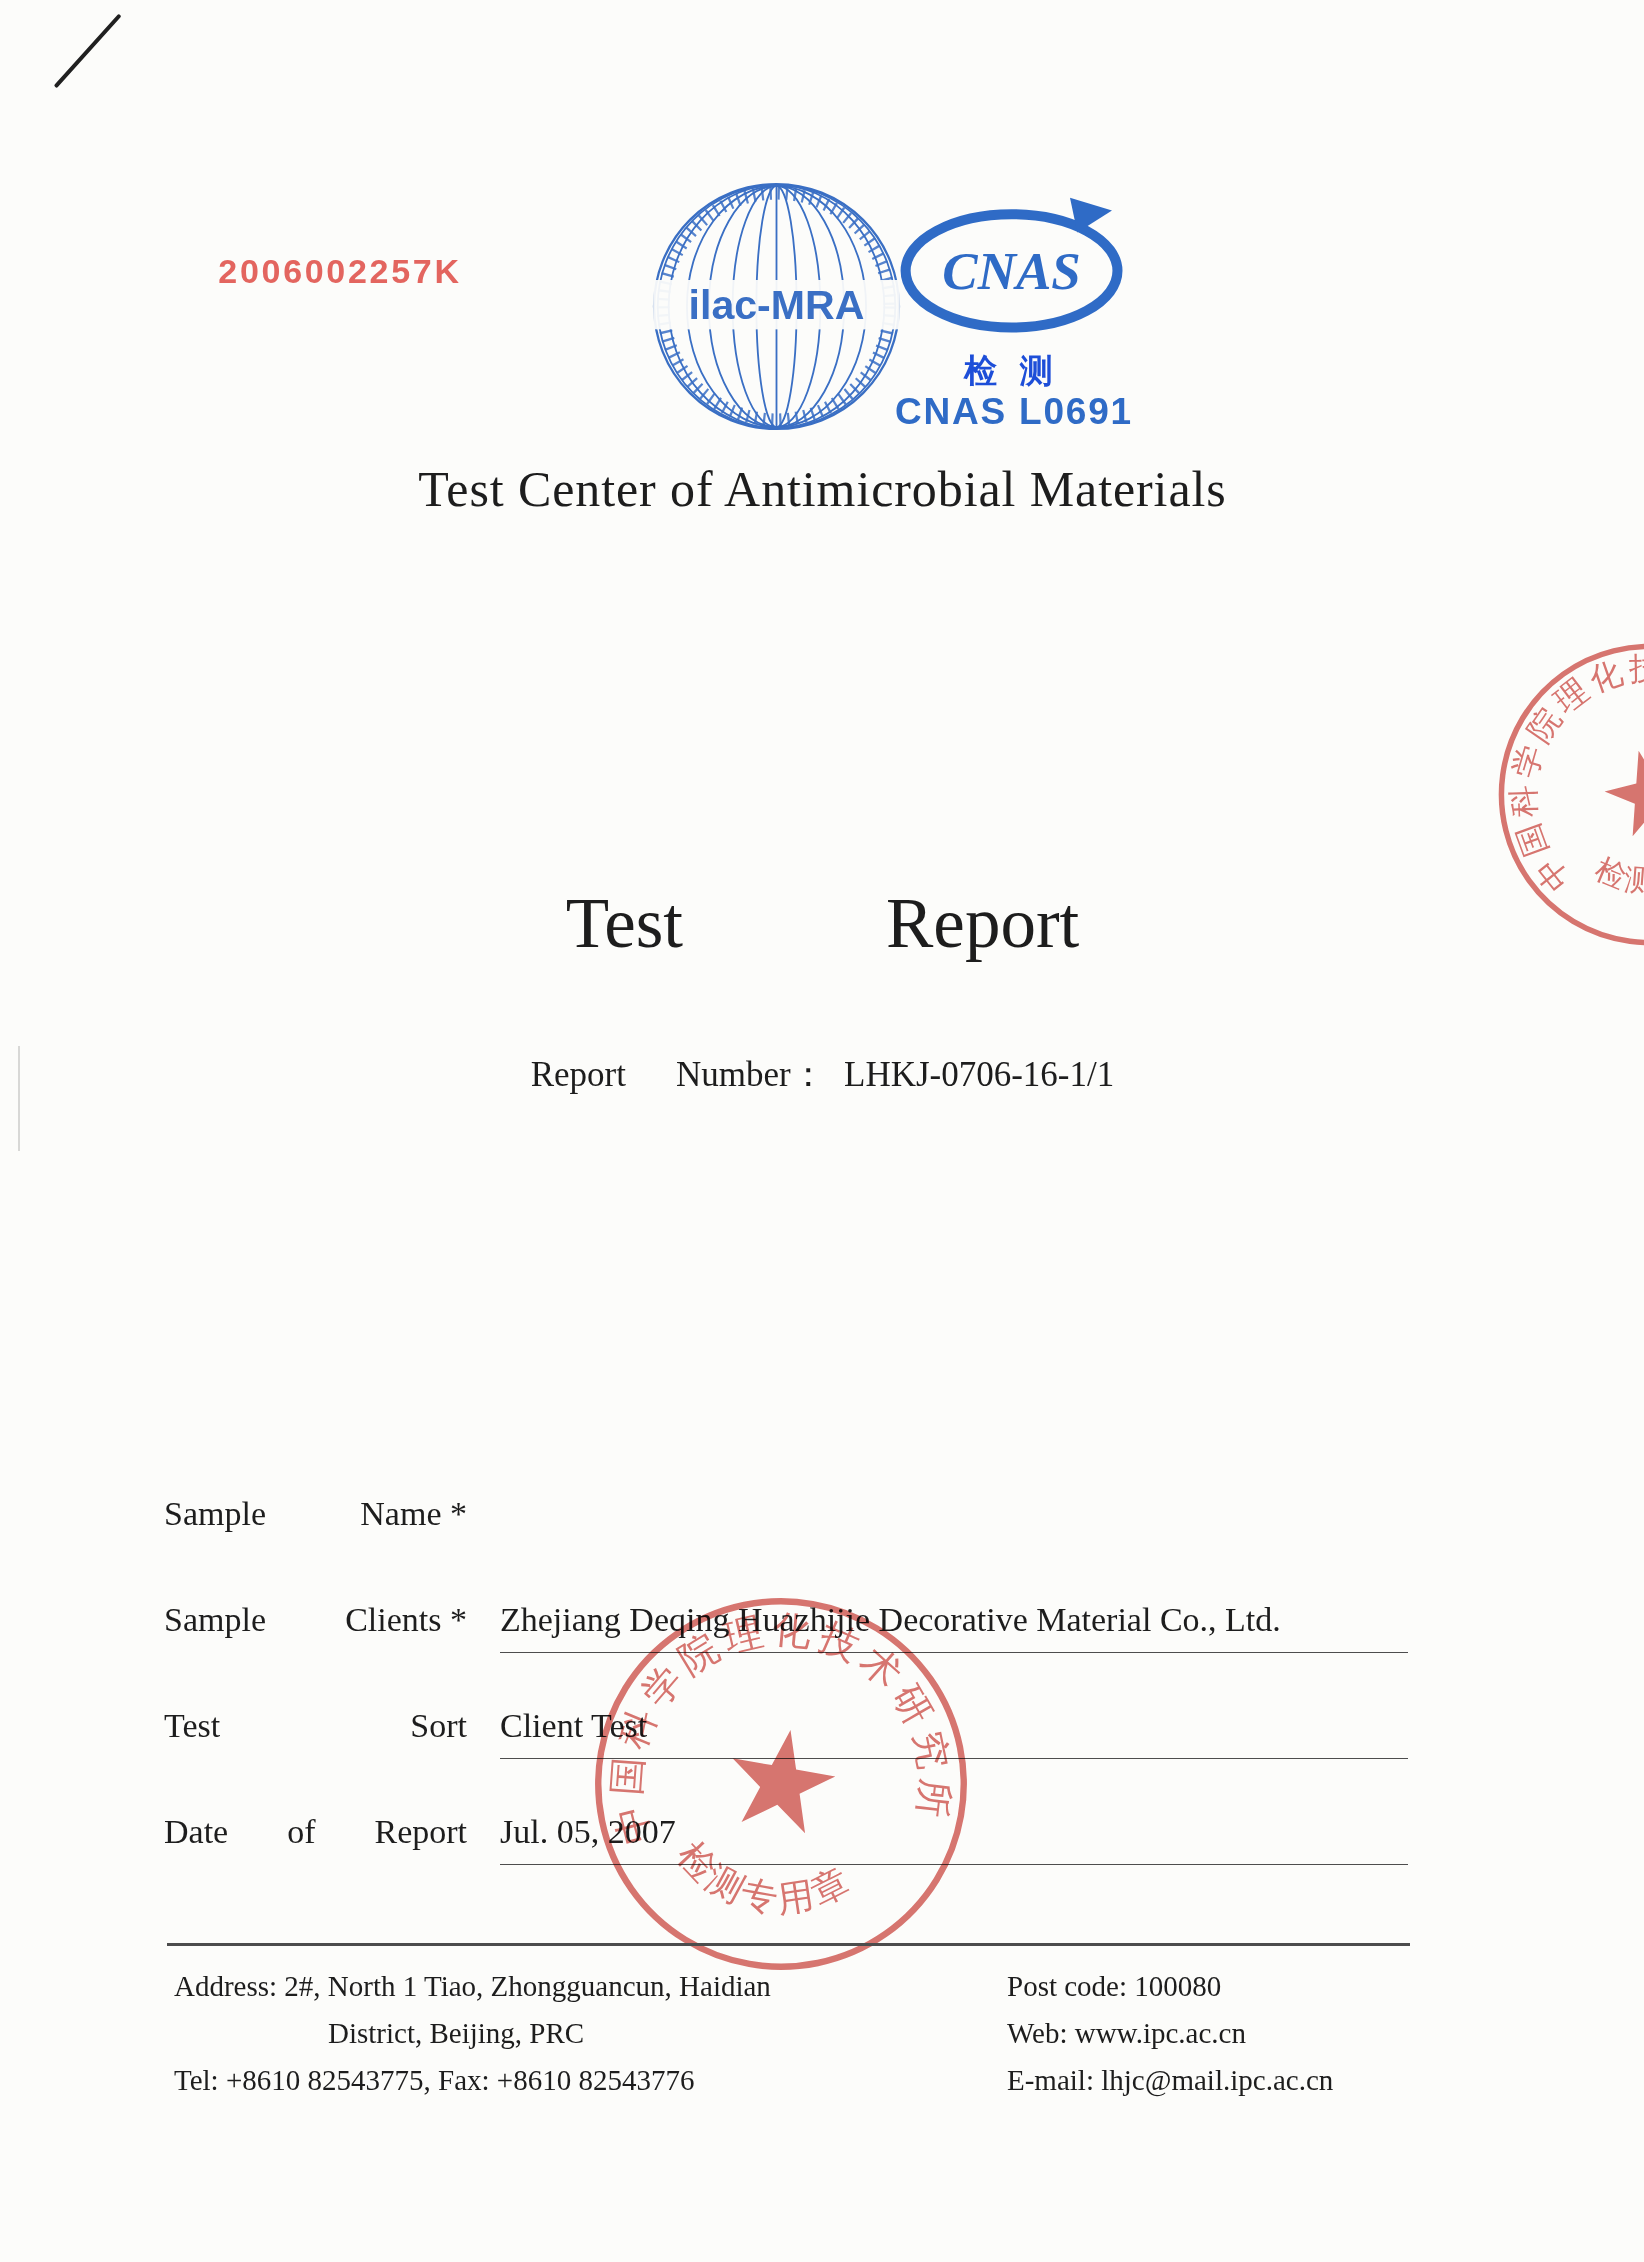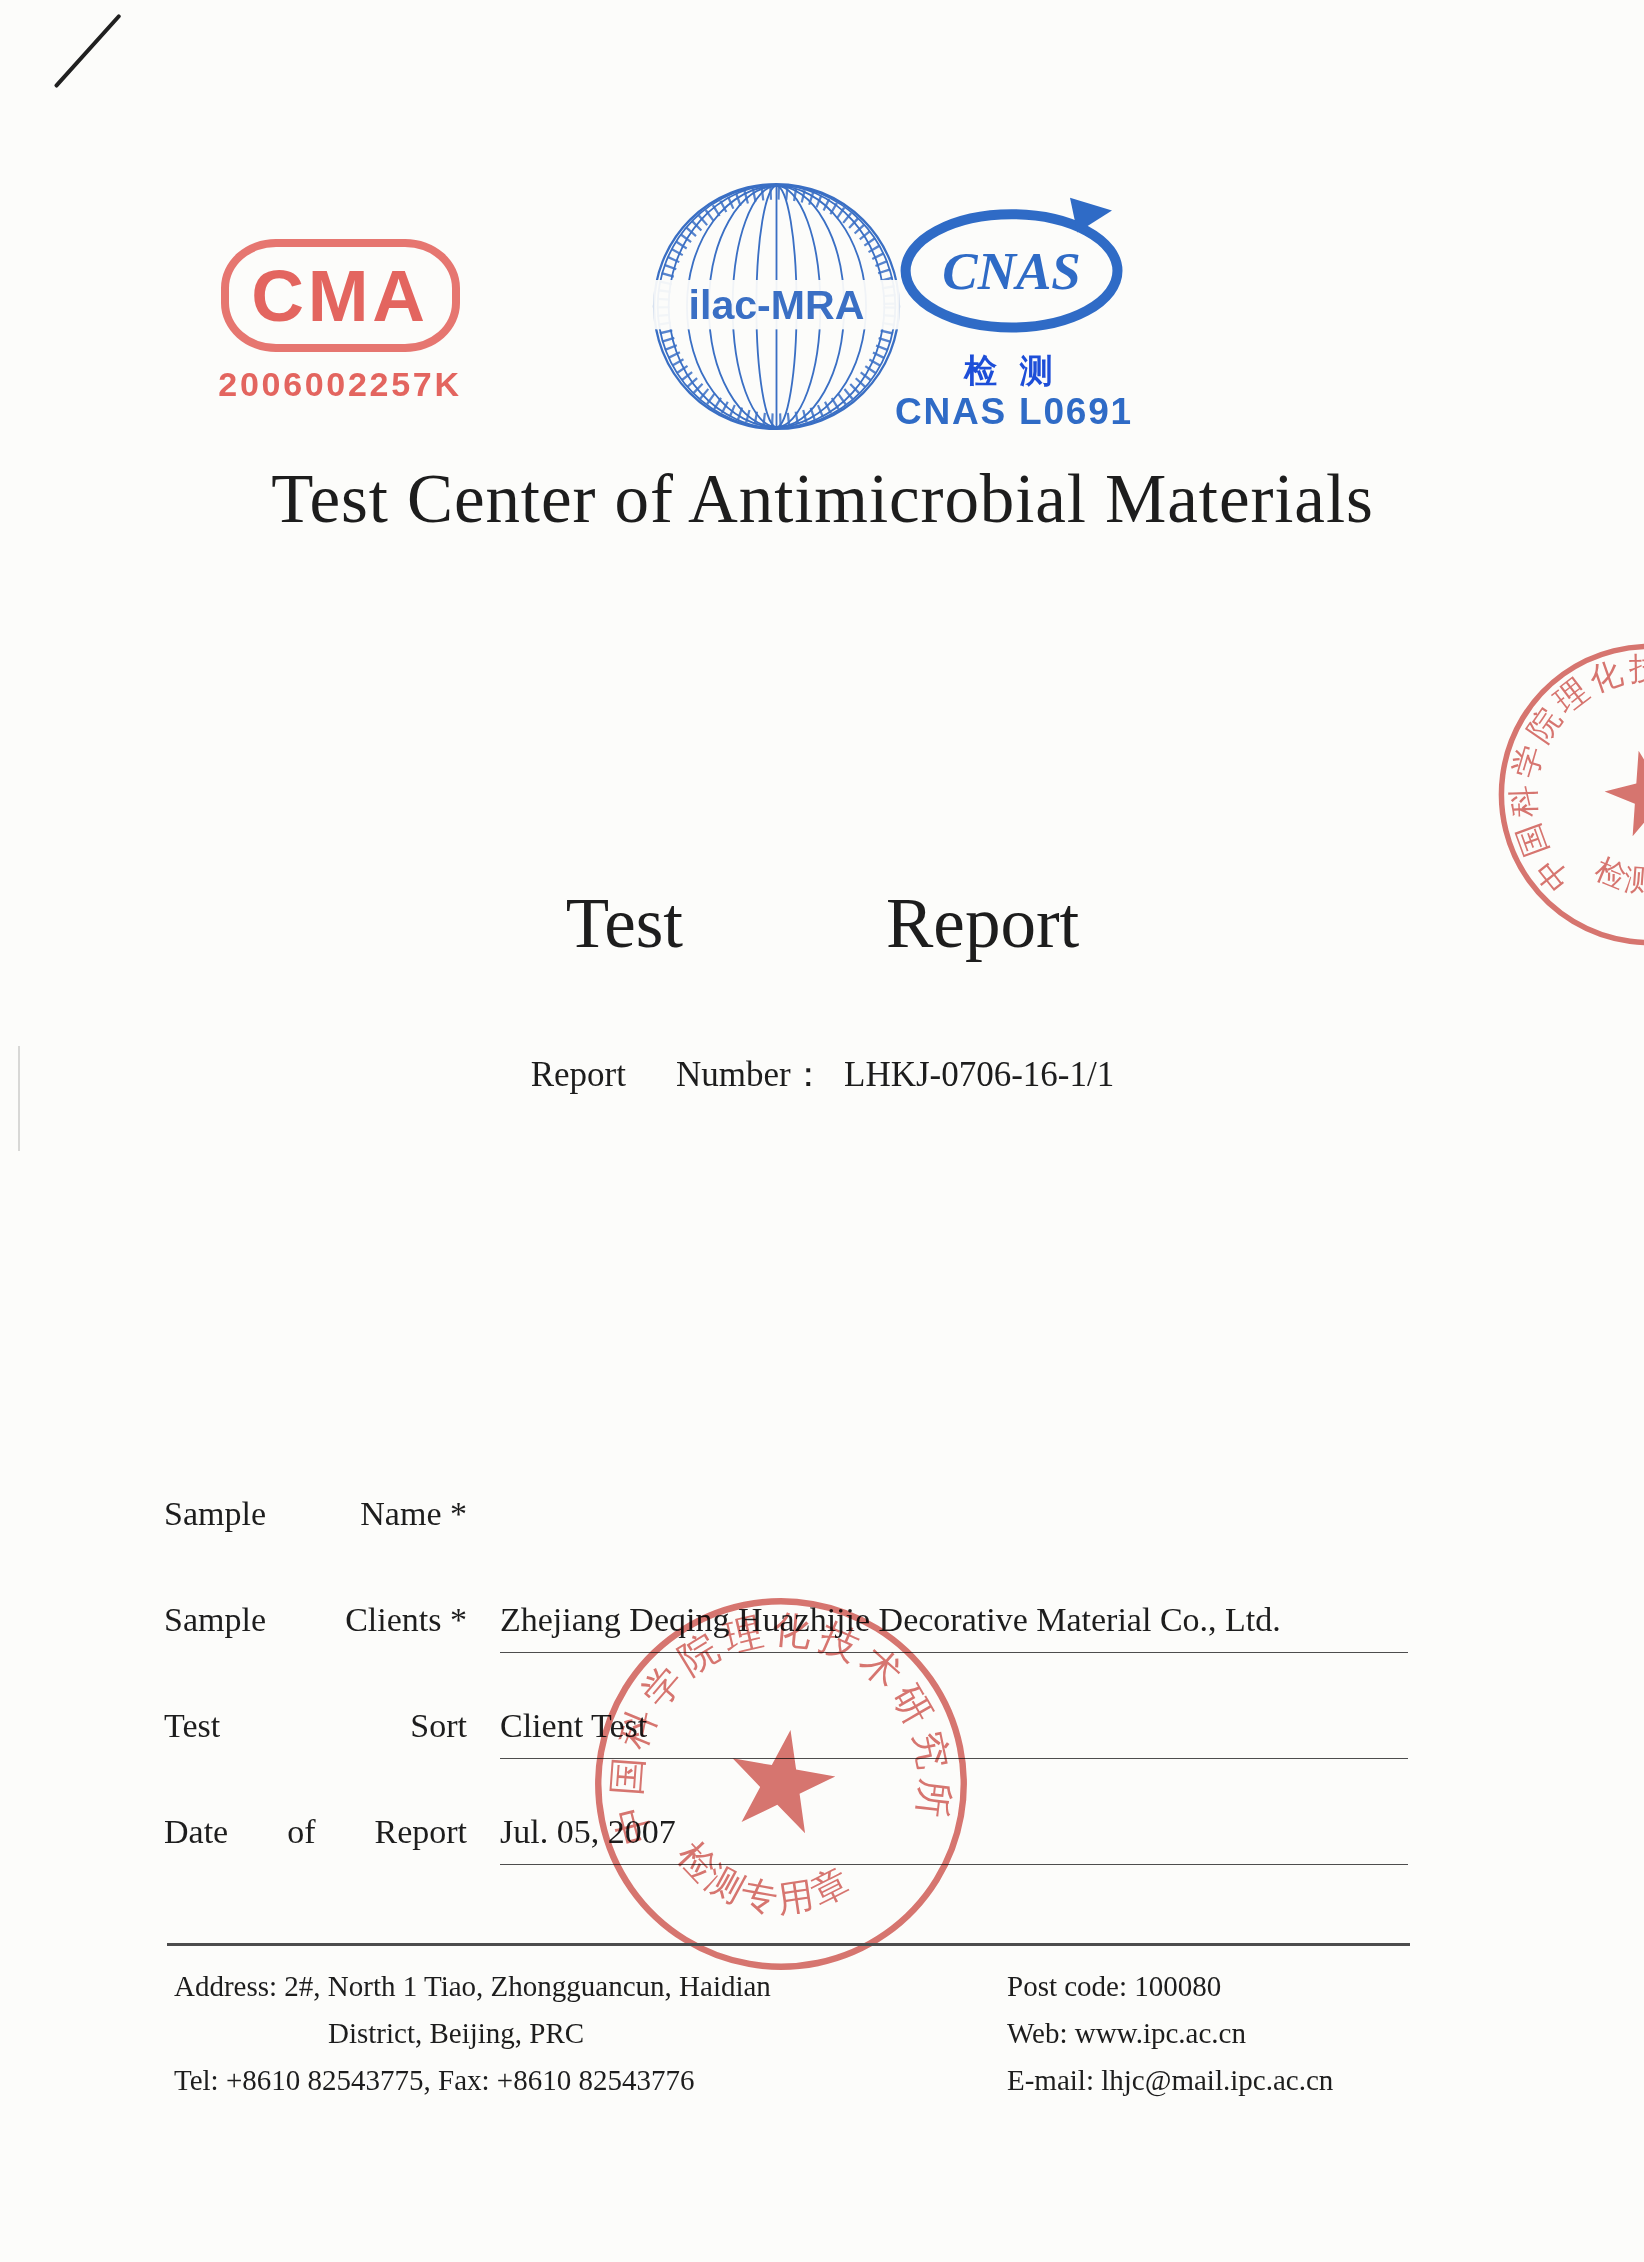--- a/index.html
+++ b/index.html
@@ -28,21 +28,21 @@
   .ilac { position: absolute; left: 644px; top: 174px; width: 265px; height: 265px; }
   .cnas { position: absolute; left: 891px; top: 194px; width: 242px; height: 151px; }
   .cnas-cn { position: absolute; left: 891px; top: 349px; width: 242px; text-align: center;
     font-size: 33px; font-weight: bold; letter-spacing: 7.3px; color: #1d4ed8; }
   .cnas-code { position: absolute; left: 891px; top: 391px; width: 242px; text-align: right;
     font-family: "Liberation Sans", "DejaVu Sans", sans-serif; font-weight: bold;
     font-size: 37px; letter-spacing: 1.8px; color: #2f6bc6; }
 
   
   .doc-title { position: absolute; left: 0; top: 460px; width: 100%; text-align: center;
-    font-size: 69px; letter-spacing: 0.9px; }
+    font-size: 50px; letter-spacing: 0.9px; }
   .doc-subtitle { position: absolute; left: 0; top: 563px; width: 100%; text-align: center; font-size: 32px; }
 
   .report-title { position: absolute; left: 0; top: 883px; width: 100%;
     display: flex; justify-content: center; gap: 203px; font-size: 71px; }
   .report-number { position: absolute; left: 0; top: 1051px; width: 100%;
     display: flex; justify-content: center; align-items: baseline; font-size: 35px; }
   .report-number .lbl1 { margin-right: 50px; }
   .report-number .lbl2 { margin-right: 18.3px; }
 
   
@@ -65,23 +65,20 @@
 </style>
 </head>
 <body>
 
 <div class="page">
 
   <div class="pen-mark"></div>
   <div class="edge-artifact"></div>
 
   <div class="cma">
-    <div class="cma-box">
-      <span>CMA</span>
-    </div>
     <div class="cma-number">2006002257K</div>
   </div>
 
   <svg class="ilac" viewBox="0 0 290 290">
     <circle cx="145" cy="145" r="134" fill="none" stroke="#3a6fc4" stroke-width="2.5"></circle>
     <circle cx="145" cy="145" r="124" fill="none" stroke="#3a6fc4" stroke-width="14" stroke-dasharray="2.5 6.5" opacity="0.85"></circle>
     <line x1="145" y1="12" x2="145" y2="278" stroke="#3a6fc4" stroke-width="2"></line>
     <ellipse cx="145" cy="145" rx="22" ry="132" fill="none" stroke="#3a6fc4" stroke-width="2"></ellipse>
     <ellipse cx="145" cy="145" rx="48" ry="132" fill="none" stroke="#3a6fc4" stroke-width="2"></ellipse>
     <ellipse cx="145" cy="145" rx="74" ry="132" fill="none" stroke="#3a6fc4" stroke-width="2"></ellipse>

